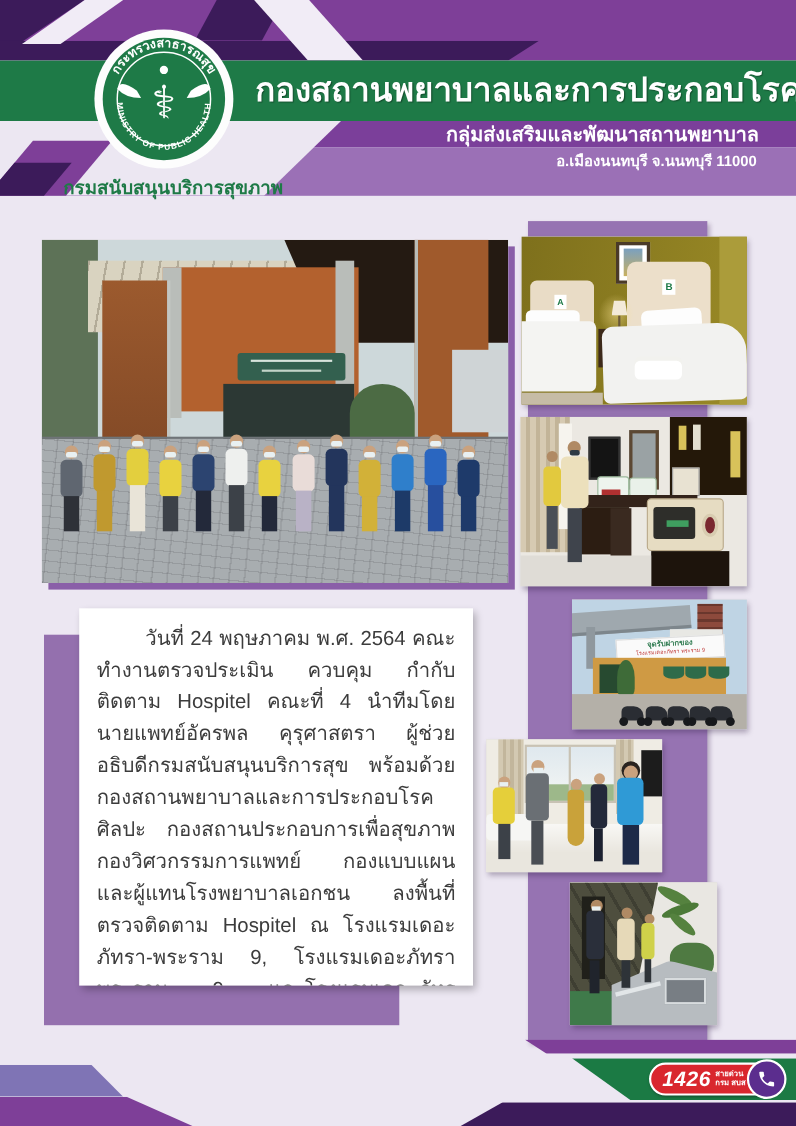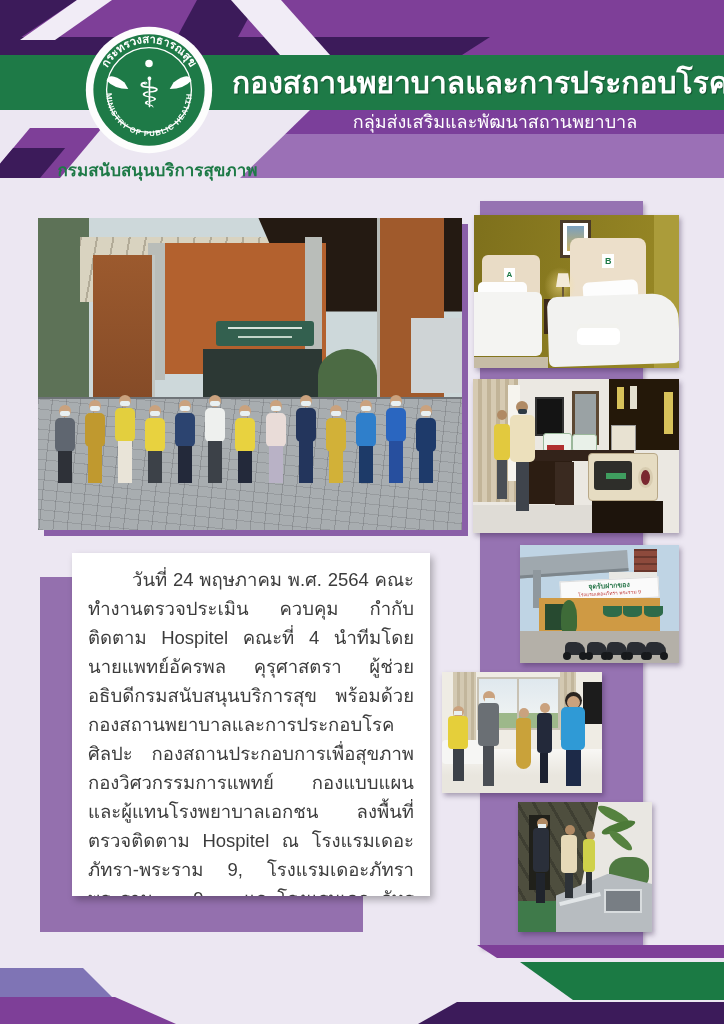--- a/index.html
+++ b/index.html
@@ -11,22 +11,22 @@
   .band-purple-top{left:0;top:0;width:724px;height:55px;background:#7e3f98;}
   .deco-dark-a{left:0;top:0;width:120px;height:38px;background:#3c1b5a;clip-path:polygon(0 0,77px 0,20px 100%,0 100%);}
   .deco-dark-b{left:177px;top:0;width:121px;height:37px;background:#3c1b5a;clip-path:polygon(20px 0,81px 0,61px 100%,0 100%);}
   .band-dark{left:0;top:37px;width:500px;height:18px;background:#3c1b5a;clip-path:polygon(0 0,490px 0,462px 100%,0 100%);}
   .stripe-white-left{left:0;top:0;width:130px;height:40px;background:#f1ecf6;clip-path:polygon(77px 0,112px 0,55px 100%,20px 100%);}
   .stripe-white-right{left:220px;top:0;width:130px;height:55px;background:#f1ecf6;clip-path:polygon(11px 0,61px 0,110px 100%,60px 100%);}
   .band-green{left:0;top:55px;width:724px;height:55px;background:#1e7a47;}
   .header-title{left:232px;top:55px;width:484px;height:55px;line-height:55px;text-align:center;
       font-size:30px;font-weight:bold;color:#fff;text-shadow:1px 1px 1px rgba(0,0,0,.35);white-space:nowrap;}
   .band-subtitle{left:0;top:110px;width:724px;height:24px;background:#7b3f9a;}
-  .header-subtitle{left:300px;top:110px;width:390px;height:24px;line-height:24px;text-align:center;
-      font-size:18px;font-weight:normal;color:#fff;white-space:nowrap;}
+  .header-subtitle{left:300px;top:110px;width:390px;height:24px;line-height:24px;text-align:right;
+      font-size:18px;font-weight:bold;color:#fff;white-space:nowrap;}
   .band-address{left:0;top:134px;width:724px;height:44px;background:#9b70b6;}
   .address-text{right:36px;top:137px;width:420px;text-align:right;color:#fff;font-size:13.5px;font-weight:600;line-height:19px;}
   .header-left-mask{left:0;top:110px;width:320px;height:68px;background:#ece7f2;clip-path:polygon(0 0,310px 0,240px 100%,0 100%);}
   .deco-stripe-purple2{left:-12px;top:128px;width:72px;height:50px;background:#7e3f98;transform:skewX(-40deg);transform-origin:bottom left;}
   .deco-stripe-dark2{left:-12px;top:148px;width:52px;height:30px;background:#3c1b5a;transform:skewX(-40deg);transform-origin:bottom left;}
   .logo-wrap{left:83px;top:24px;width:132px;height:132px;}
   .dept-text{left:30px;top:162px;width:255px;text-align:center;color:#1e7a47;}
   .dept-th{font-size:17px;font-weight:bold;line-height:17px;}
   .dept-en{font-size:13px;font-weight:bold;line-height:15px;}
 
@@ -85,20 +85,21 @@
   <div class="abs stripe-white-right"></div>
 
   <div class="abs band-green"></div>
   <div class="abs header-title">กองสถานพยาบาลและการประกอบโรคศิลปะ</div>
 
   <div class="abs band-subtitle"></div>
   <div class="abs header-subtitle">กลุ่มส่งเสริมและพัฒนาสถานพยาบาล</div>
 
   <div class="abs band-address"></div>
   <div class="abs address-text">
+    <div>อ.เมืองนนทบุรี จ.นนทบุรี 11000</div>
   </div>
 
   <div class="abs header-left-mask"></div>
   <div class="abs deco-stripe-purple2"></div>
   <div class="abs deco-stripe-dark2"></div>
 
   <div class="abs logo-wrap">
     <svg viewBox="0 0 140 140" width="132" height="132">
       <circle cx="70" cy="70" r="67" fill="#fdfdfd"></circle>
       <circle cx="70" cy="70" r="59" fill="#1e7a47"></circle>
@@ -397,14 +398,26 @@
   <div class="abs textbox">
     <p class="article-p">วันที่ 24 พฤษภาคม พ.ศ. 2564 คณะทำงานตรวจประเมิน ควบคุม กำกับ ติดตาม Hospitel คณะที่ 4  นำทีมโดย นายแพทย์อัครพล คุรุศาสตรา ผู้ช่วยอธิบดีกรมสนับสนุนบริการสุข พร้อมด้วยกองสถานพยาบาลและการประกอบโรคศิลปะ กองสถานประกอบการเพื่อสุขภาพ กองวิศวกรรมการแพทย์ กองแบบแผน และผู้แทนโรงพยาบาลเอกชน ลงพื้นที่ตรวจติดตาม Hospitel ณ โรงแรมเดอะภัทรา-พระราม 9,  โรงแรมเดอะภัทรา พระราม 9 และโรงแรมเดอะภัทรา@พระราม 9 กรุงเทพมหานคร</p>
   </div>
 
   <div class="abs foot-slate"></div>
   <div class="abs foot-purple-l"></div>
   <div class="abs foot-purple-r"></div>
   <div class="abs foot-green"></div>
   <div class="abs foot-dark"></div>
 
+  <div class="abs hotline">
+    <span class="hot-num">1426</span>
+    <span class="hot-labels">
+      <span>สายด่วน</span><br>
+      <span>กรม สบส</span>
+    </span>
+    <span class="hot-circle">
+      <svg viewBox="0 0 24 24">
+          <path fill="#ffffff" d="M6.62 10.79c1.44 2.83 3.76 5.14 6.59 6.59l2.2-2.2c.27-.27.67-.36 1.02-.24 1.12.37 2.33.57 3.57.57.55 0 1 .45 1 1V20c0 .55-.45 1-1 1-9.39 0-17-7.61-17-17 0-.55.45-1 1-1h3.5c.55 0 1 .45 1 1 0 1.25.2 2.45.57 3.57.11.35.03.74-.25 1.02l-2.2 2.2z"></path>
+        </svg>
+    </span>
+  </div>
 
 </div>
 
 </body></html>

